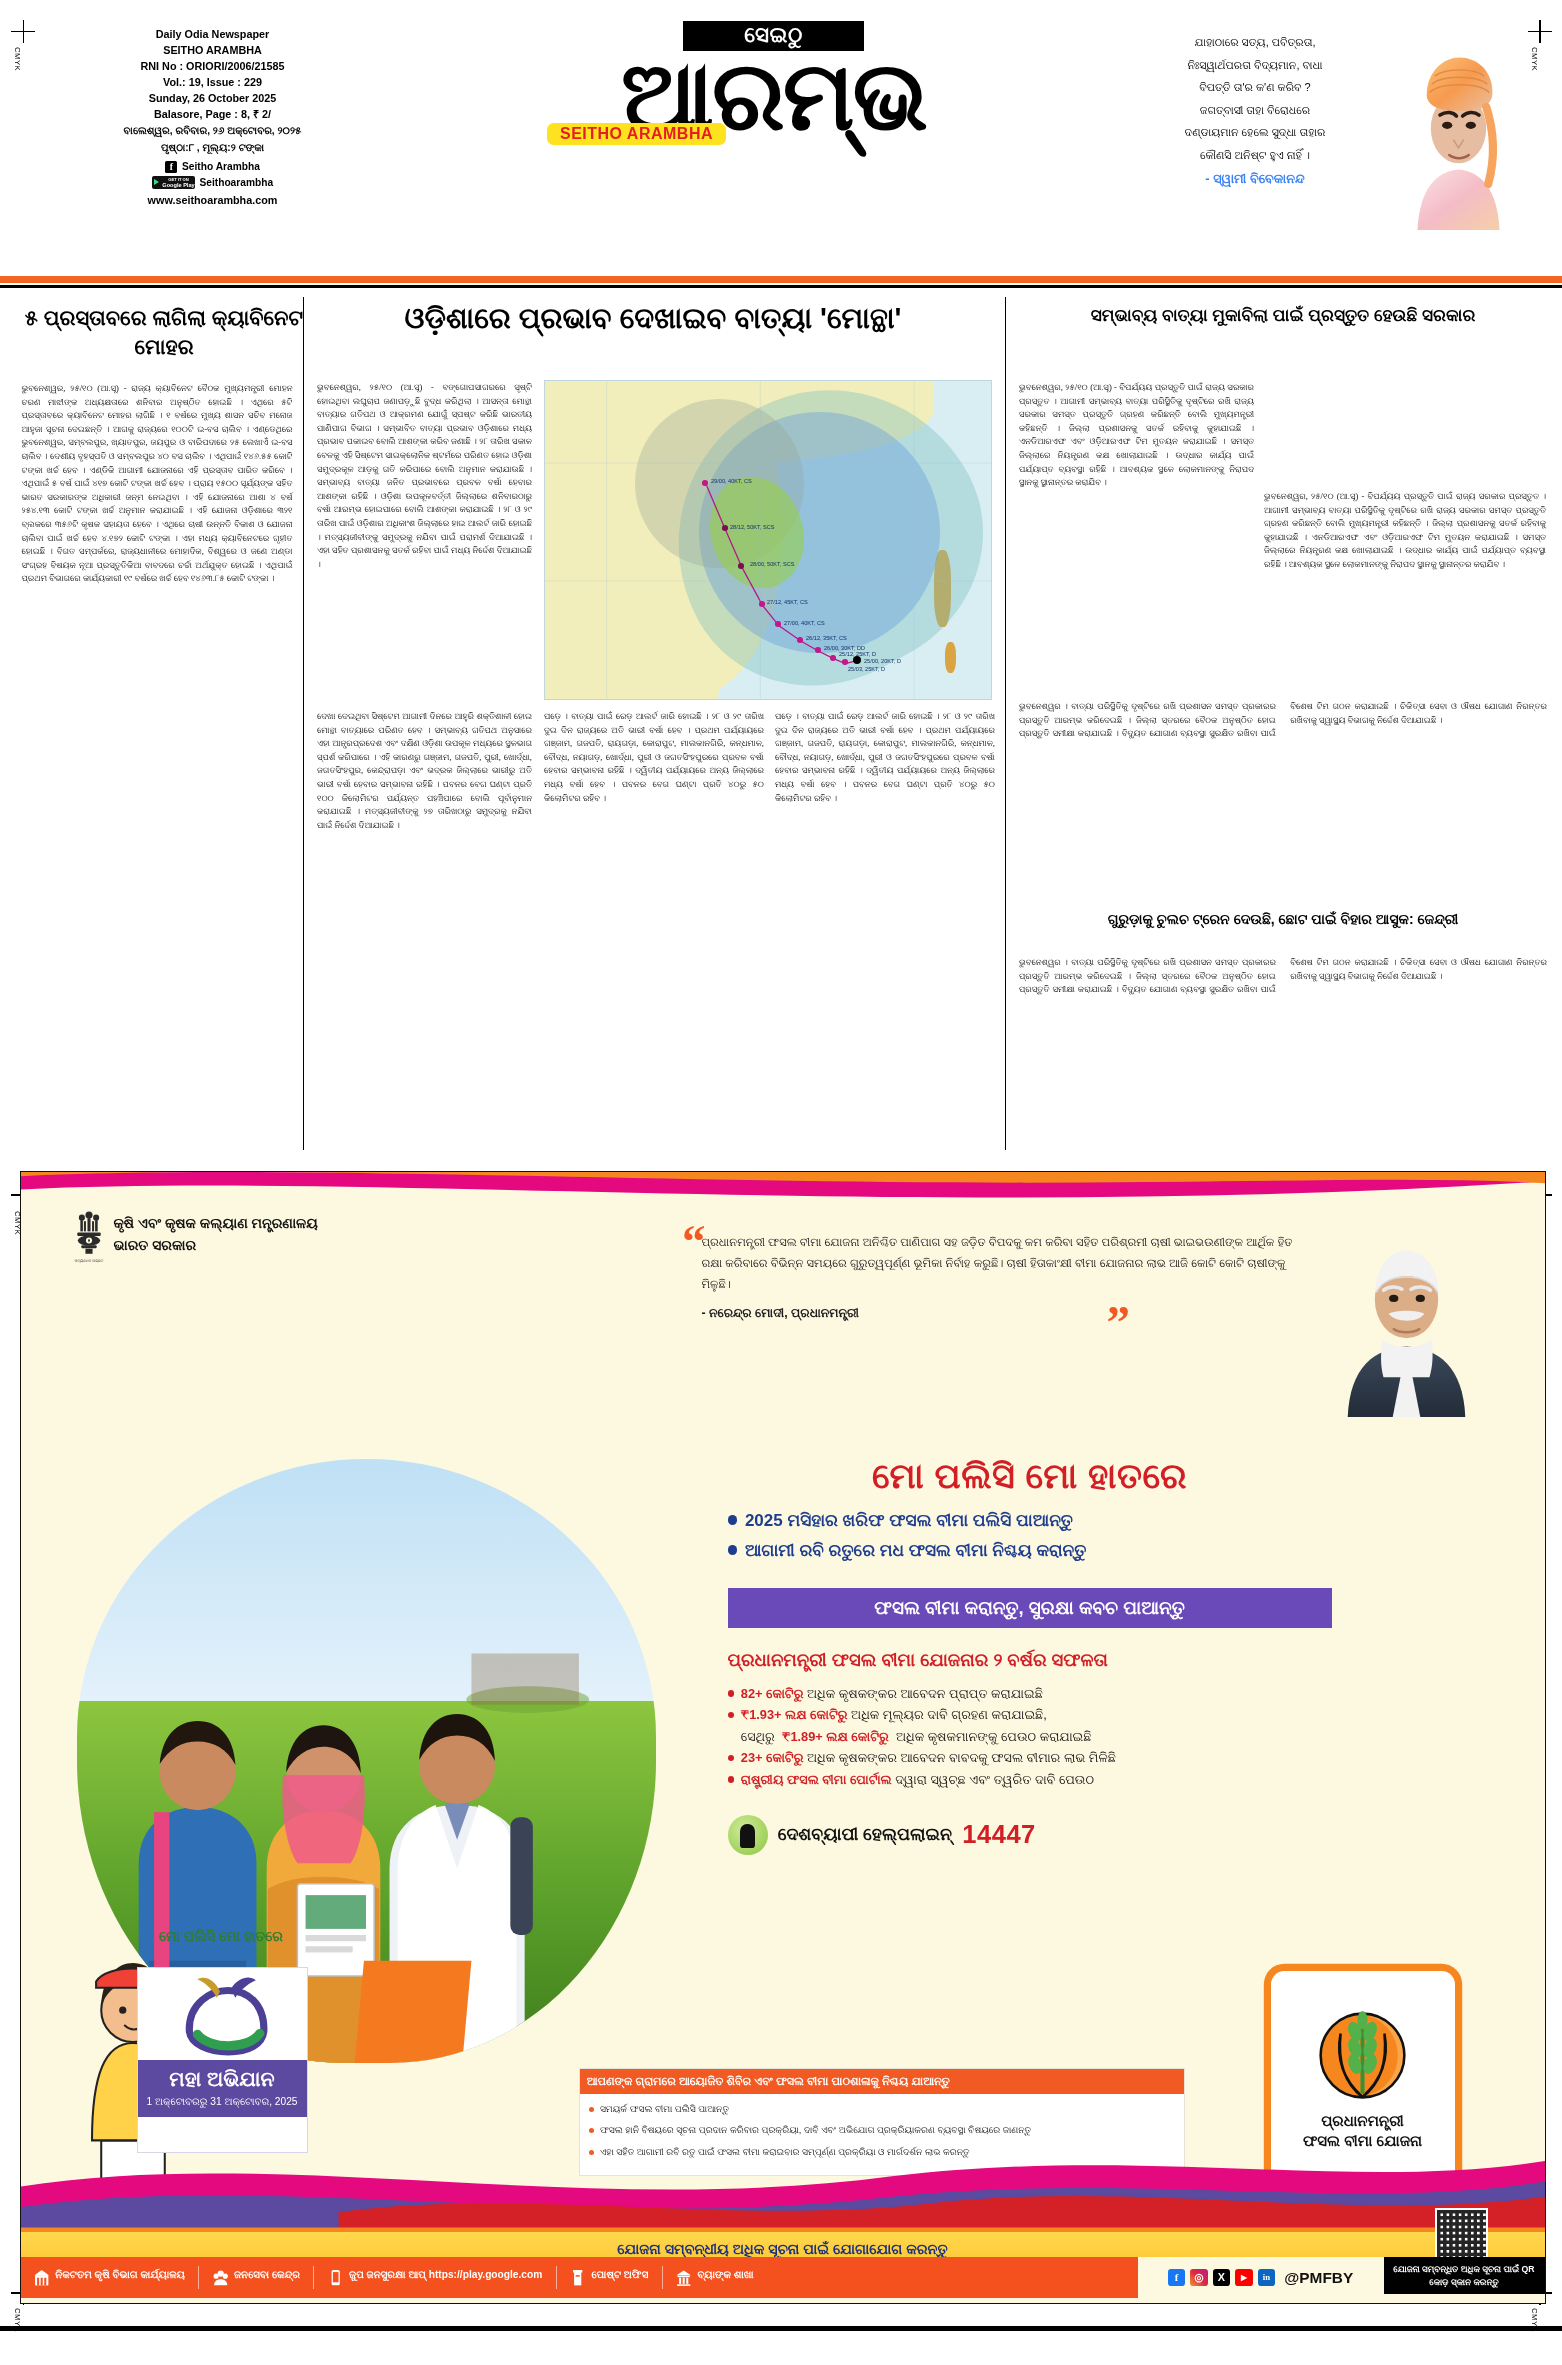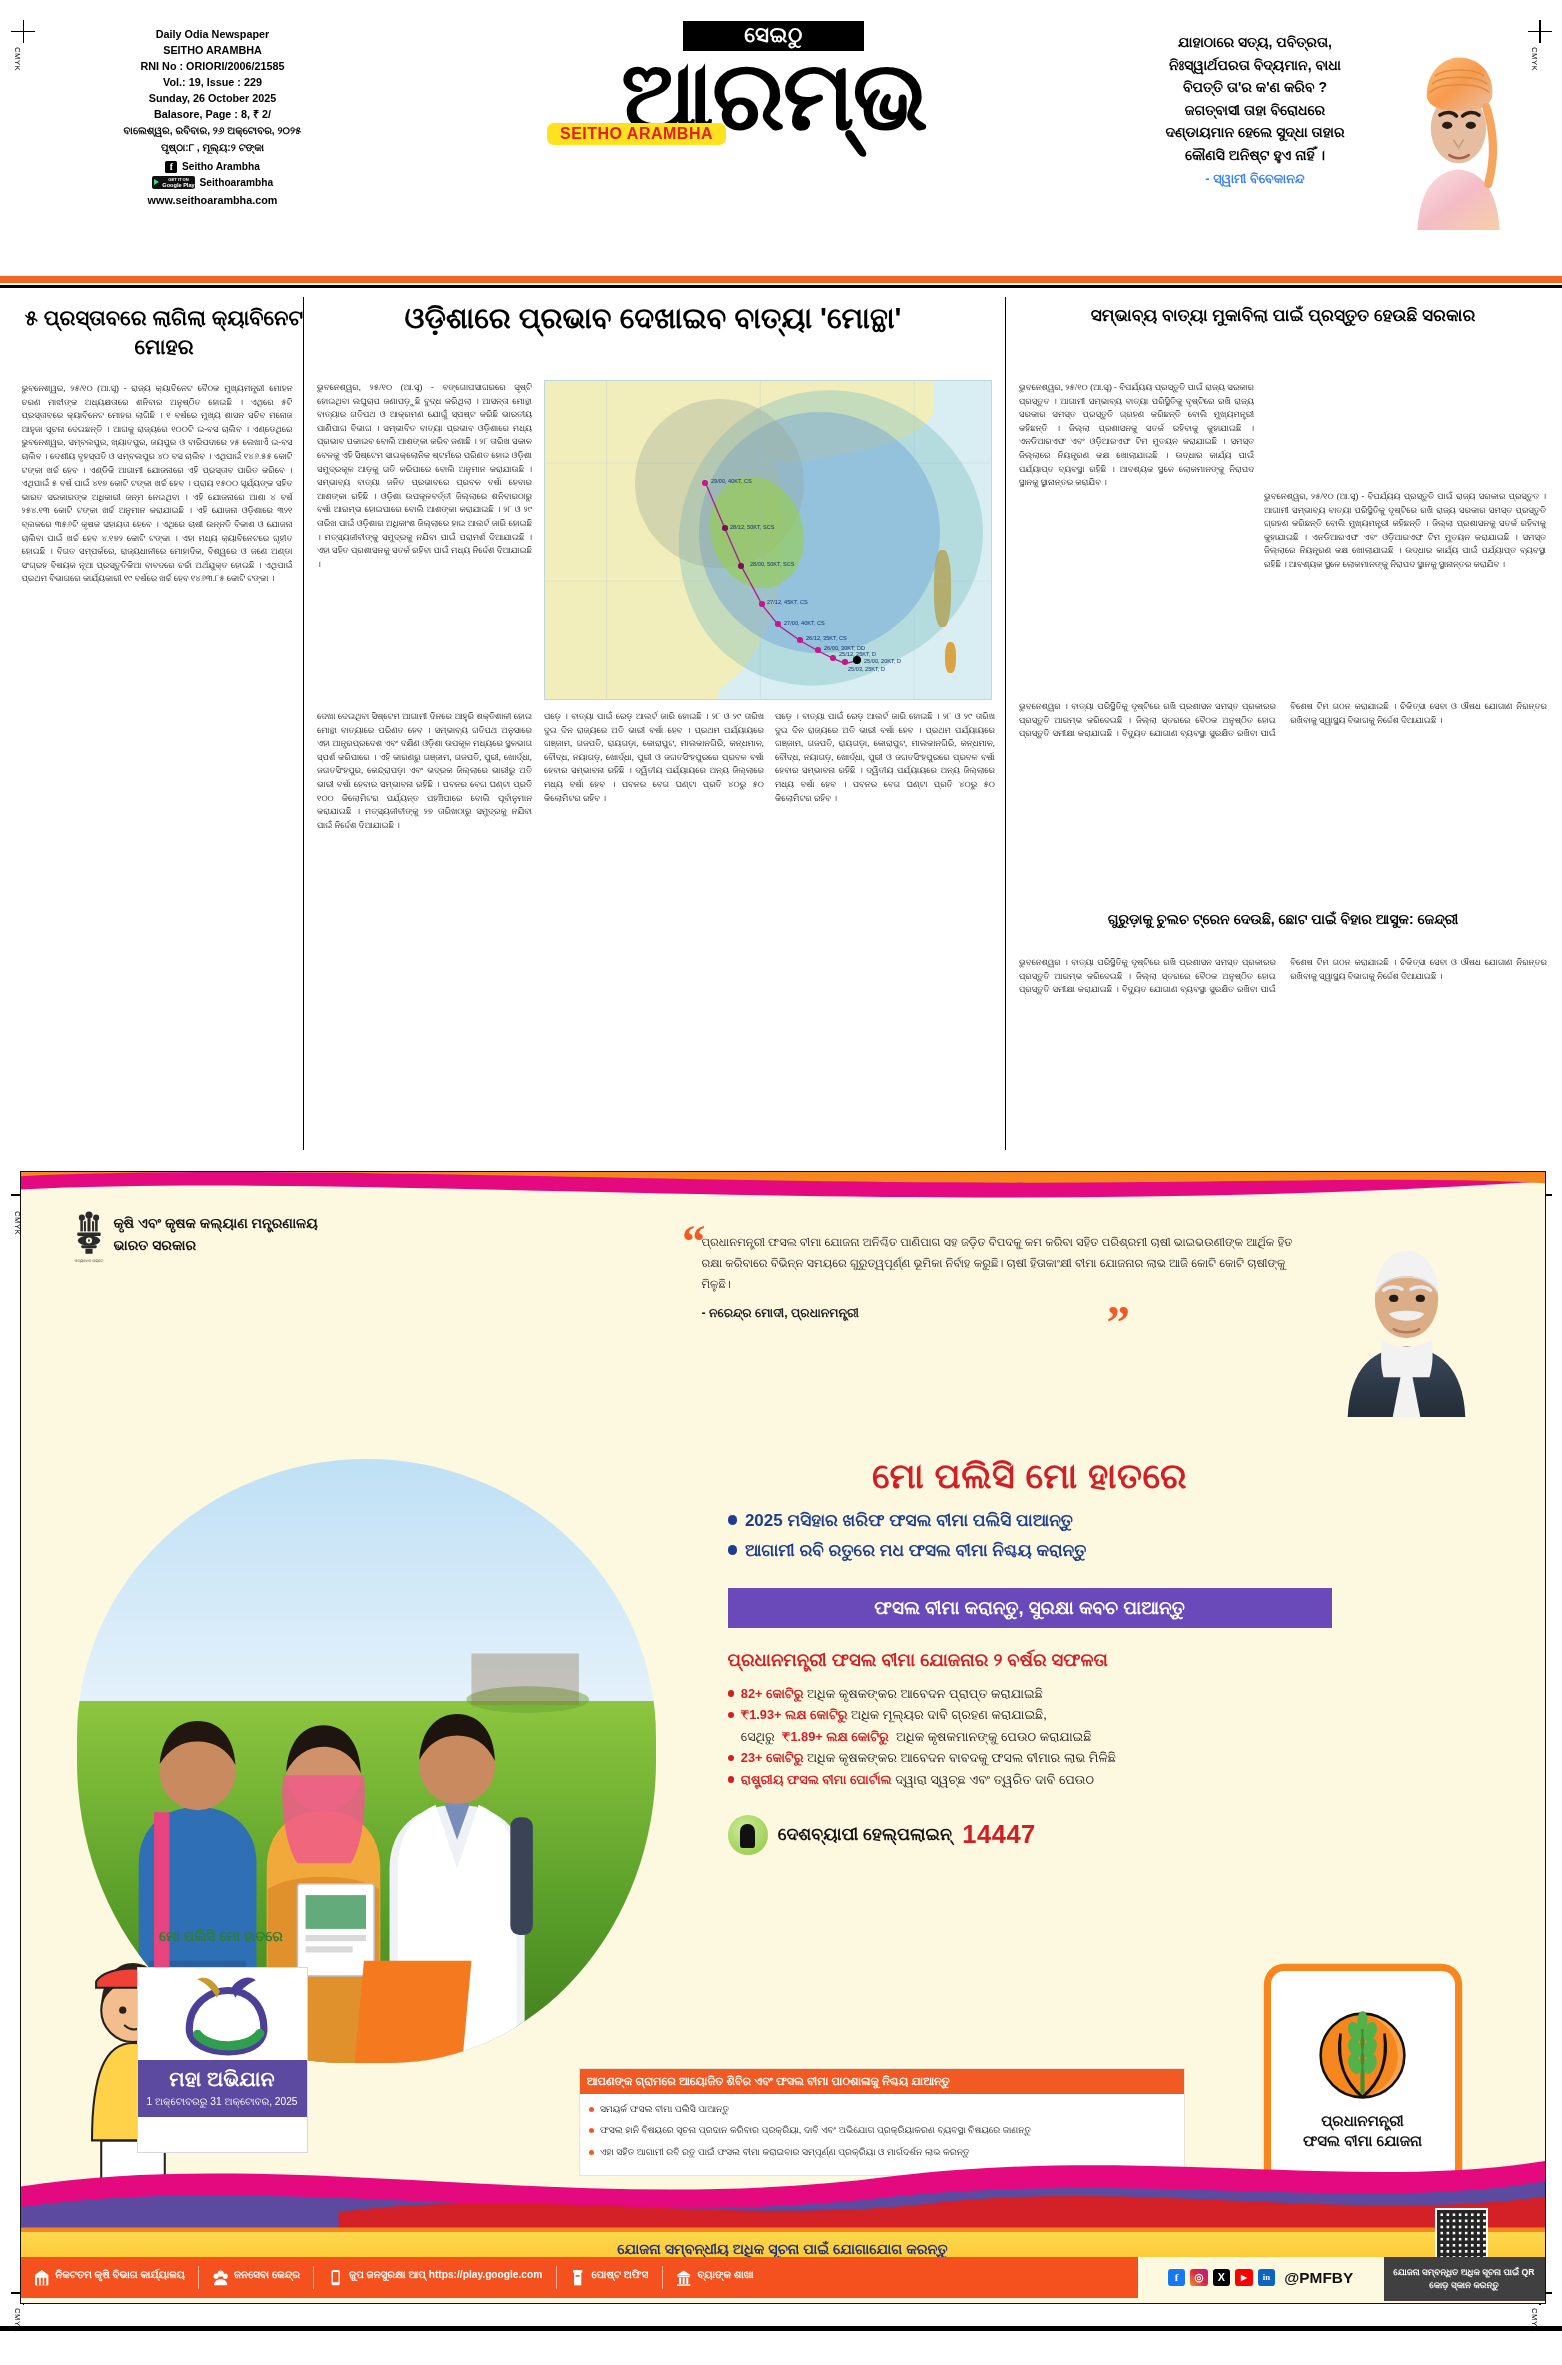--- a/index.html
+++ b/index.html
@@ -23,21 +23,21 @@
   .gpbadge{width:43px;height:13.3px;background:#111;border-radius:2px;color:#fff;font-size:4.1px;line-height:4.6px;display:flex;flex-direction:column;justify-content:center;padding-left:10.2px;position:relative;box-sizing:border-box;}
   .gpbadge:before{content:"";position:absolute;left:2.6px;top:3.1px;width:0;height:0;border-left:5.6px solid #3ddc84;border-top:3.6px solid transparent;border-bottom:3.6px solid transparent;}
   .weburl{font-size:10.8px;font-weight:bold;margin-top:2px;}
 
   .logowrap{position:absolute;left:502px;top:20.5px;width:543px;text-align:center;}
   .logotop{display:inline-block;background:#000;color:#fff;padding:2px 61px 3.1px;font-size:21.5px;font-weight:bold;letter-spacing:0.5px;}
   .logomain{font-size:96px;font-weight:bold;line-height:91px;color:#000;letter-spacing:-2px;margin-top:-1px;}
   .logoeng{display:inline-block;background:#ffe21f;color:#e31e24;font-size:16px;font-weight:bold;padding:2px 13.3px;letter-spacing:0.5px;border-radius:6.7px;position:relative;top:-17.4px;left:-137px;}
 
   .quotebox{position:absolute;left:1091px;top:31px;width:328px;text-align:center;}
-  .quotebox .q{font-size:14px;line-height:22.5px;color:#000;font-weight:700;}
+  .quotebox .q{font-size:11px;line-height:22.5px;color:#000;font-weight:400;}
   .quotebox .qa{font-size:12.8px;line-height:22.5px;color:#3b82f6;font-weight:600;margin-top:2px;}
   .vivek{position:absolute;left:1404px;top:35px;width:109px;height:195px;}
 
   .orangerule{position:absolute;left:0;top:276px;width:1563px;height:7.2px;background:#f26522;}
   .blackrule{position:absolute;left:0;top:285px;width:1563px;height:2.6px;background:#000;}
 
   
   .newsband{position:absolute;left:0;top:290px;width:1563px;height:866px;}
   .hl{position:absolute;color:#000;font-weight:bold;}
   .hl-left{left:20.5px;top:12.8px;width:287px;text-align:center;font-size:21px;line-height:29px;}
@@ -128,21 +128,21 @@
 
   .orangefooter{position:absolute;left:0;top:1085px;width:1117px;height:41px;background:#f4511e;display:flex;align-items:center;gap:0;}
   .ofitem{display:flex;align-items:flex-start;gap:6.1px;color:#fff;font-size:10.2px;font-weight:bold;padding:0 13.3px;white-space:nowrap;}
   .ofsep{width:1px;height:22.5px;background:rgba(255,255,255,.55);}
   .ficon{width:15.4px;height:17.4px;}
 
   .socialfooter{position:absolute;left:1117px;top:1085px;width:246px;height:41px;background:#fdf8e0;display:flex;align-items:center;justify-content:center;gap:5.1px;}
   .sico{width:17.4px;height:17.4px;border-radius:3.1px;display:flex;align-items:center;justify-content:center;color:#fff;font-size:10.8px;font-weight:bold;font-family:"Liberation Serif",serif;}
   .pmfbytag{font-size:15.4px;font-weight:bold;color:#111;margin-left:4.1px;font-family:"Liberation Sans",sans-serif;}
 
-  .qrfooter{position:absolute;left:1363px;top:1085px;width:161px;height:44px;background:#404040;color:#fff;display:flex;align-items:center;justify-content:center;text-align:center;font-size:8.7px;font-weight:bold;line-height:12.8px;padding:0 4.1px;box-sizing:border-box;}
+  .qrfooter{position:absolute;left:1363px;top:1085px;width:161px;height:37px;background:#000000;color:#fff;display:flex;align-items:center;justify-content:center;text-align:center;font-size:8.7px;font-weight:bold;line-height:12.8px;padding:0 4.1px;box-sizing:border-box;}
   .qrbox{position:absolute;left:1414px;top:1036px;width:49px;height:49px;background:#fff;padding:2px;}
   .qrgrid{width:100%;height:100%;background-image:
      linear-gradient(90deg,#000 50%,transparent 50%),
      linear-gradient(#000 50%,transparent 50%);
      background-size:6.1px 6.1px;opacity:.85;}
 
   .bottomrule{position:absolute;left:0;top:2326px;width:1563px;height:4.6px;background:#000;}
 </style>
 </head>
 <body>

